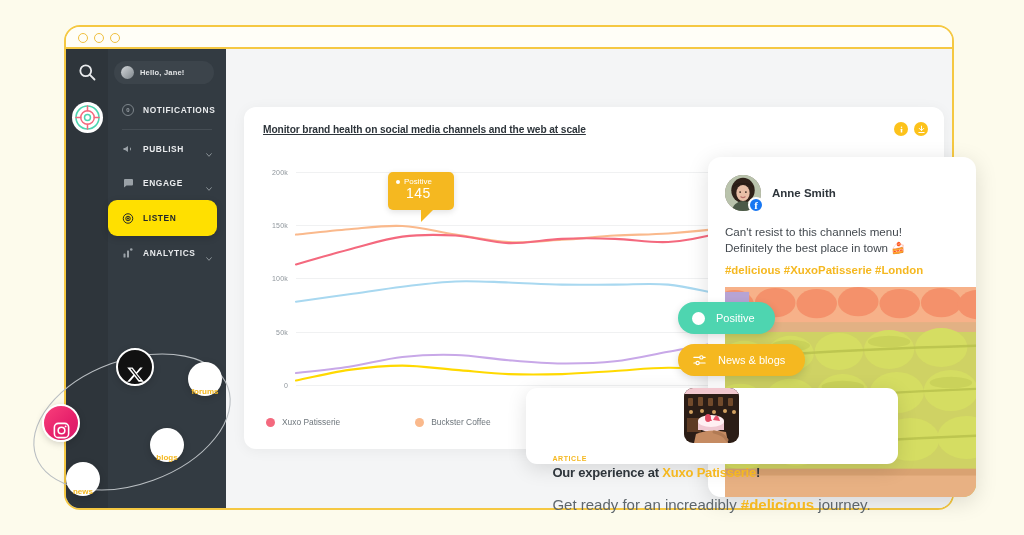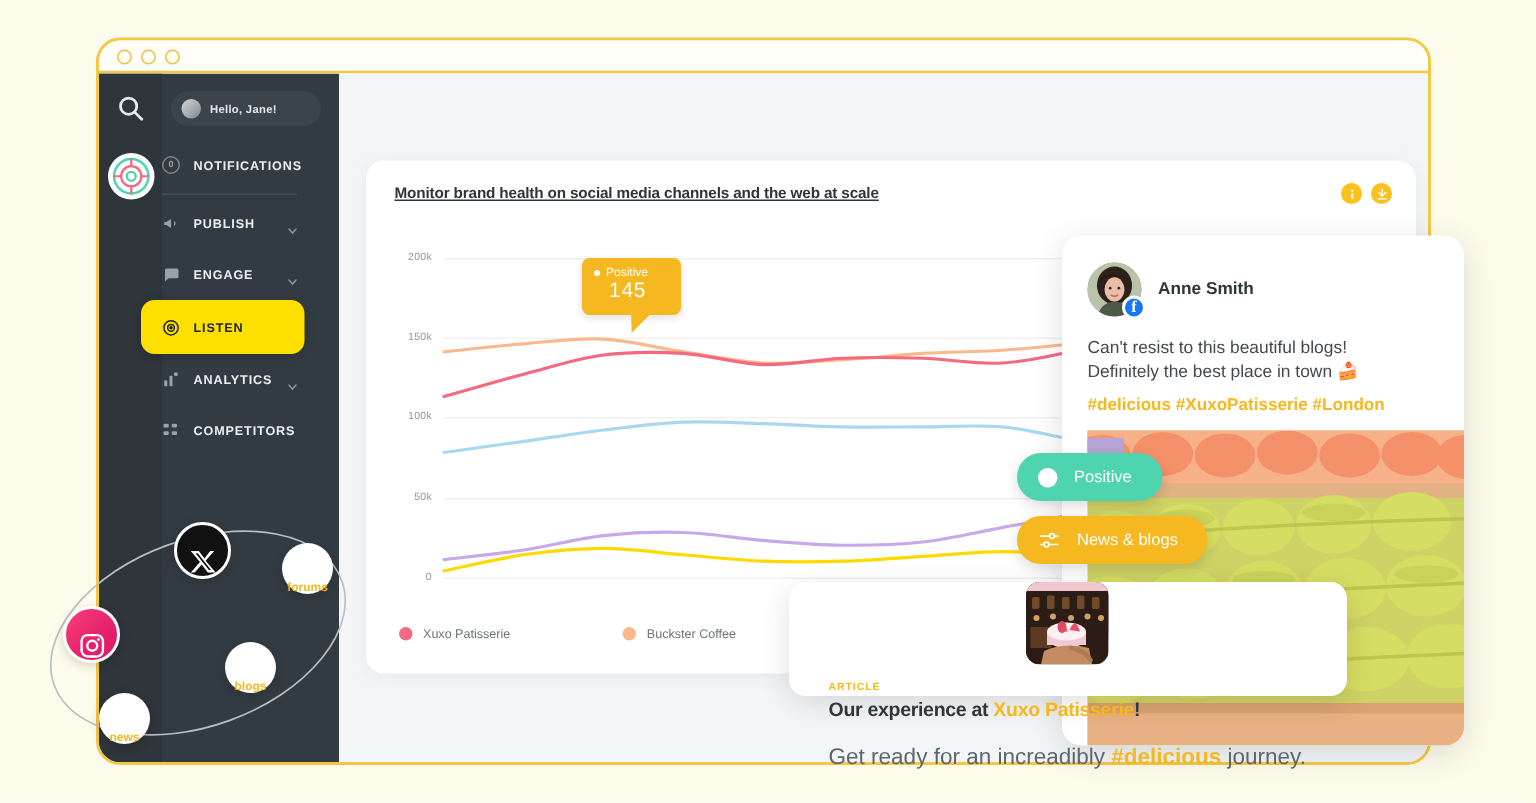--- a/index.html
+++ b/index.html
@@ -60,21 +60,21 @@
     background: #3C444B;
     display: flex; align-items: center; gap: 6px; padding-left: 7px;
   }
   .greet-av {
     width: 13px; height: 13px; border-radius: 50%;
     background: linear-gradient(135deg,#d4d7da 0%,#7e868c 100%);
     flex: 0 0 auto;
   }
   .greet-txt { color: #E4E6E8; font-size: 7.5px; font-weight: 700; letter-spacing: .2px; }
 
-  .nav { position: absolute; left: 28px; top: 44px; width: 118px; }
+  .nav { position: absolute; left: 42px; top: 44px; width: 118px; }
   .nav-item {
     position: relative; height: 34px;
     display: flex; align-items: center; padding-left: 14px; gap: 9px;
   }
   .nav-item .ico { width: 12px; height: 12px; flex: 0 0 auto; color: #9AA1A7; display:flex; align-items:center; justify-content:center;}
   .nav-item .lbl { color: #EAECEE; font-size: 8.4px; font-weight: 700; letter-spacing: .6px; white-space: nowrap; }
   .nav-item .chev { position: absolute; right: 13px; width: 8px; height: 8px; color: #8C9399; }
   .nav-sep { height: 1px; background: #454D54; margin: 2px 14px 2px 14px; }
   .nav-item.active {
     background: #FFE000; border-radius: 9px; margin-right: 9px;
@@ -321,31 +321,20 @@
                 </svg>
             </span>
             <span class="lbl">ANALYTICS</span>
             <span class="chev">
               <svg viewBox="0 0 24 24" width="8" height="8" fill="none" stroke="currentColor" stroke-width="3" stroke-linecap="round">
                   <polyline points="5,8 12,16 19,8"></polyline>
                 </svg>
             </span>
           </div>
 
-          <div class="nav-item">
-            <span class="ico">
-              <svg viewBox="0 0 24 24" width="12" height="12" fill="currentColor">
-                  <rect x="2" y="3" width="7" height="5" rx="1.5"></rect>
-                  <rect x="13" y="3" width="7" height="5" rx="1.5"></rect>
-                  <rect x="2" y="13" width="7" height="5" rx="1.5"></rect>
-                  <rect x="13" y="13" width="7" height="5" rx="1.5"></rect>
-                </svg>
-            </span>
-            <span class="lbl">COMPETITORS</span>
-          </div>
 
         </div>
       </div>
 
       <div class="main">
 
         <div class="chart-card">
 
           <div class="chart-title">Monitor brand health on social media channels and the web at scale</div>
 
@@ -426,21 +415,21 @@
             <circle cx="16.8" cy="19" r="1" fill="#3a2a20"></circle>
               <circle cx="23.2" cy="19" r="1" fill="#3a2a20"></circle>
             <path d="M17.6 24.2q2.4 1.8 4.8 0" stroke="#b9706a" stroke-width="1.2" fill="none" stroke-linecap="round"></path>
           </svg>
         </div>
         <div class="fb-badge">f</div>
       </div>
       <span class="post-name">Anne Smith</span>
     </div>
     <div class="post-body">
-      <div class="post-text">Can't resist to this beautiful blogs!</div>
+      <div class="post-text">Can't resist to this channels menu!</div>
       <div class="post-text">Definitely the best place in town 🍰</div>
       <div class="post-tags">#delicious #XuxoPatisserie #London</div>
     </div>
     <div class="post-img">
       <svg viewBox="0 0 260 215" width="100%" height="100%" preserveAspectRatio="none" style="display:block">
         <rect width="260" height="215" fill="#cfd264"></rect>
 
         <rect x="-5" y="0" width="275" height="42" fill="#f7b189"></rect>
         <g fill="#F4916B">
           <ellipse cx="10" cy="18" rx="20" ry="15"></ellipse>

